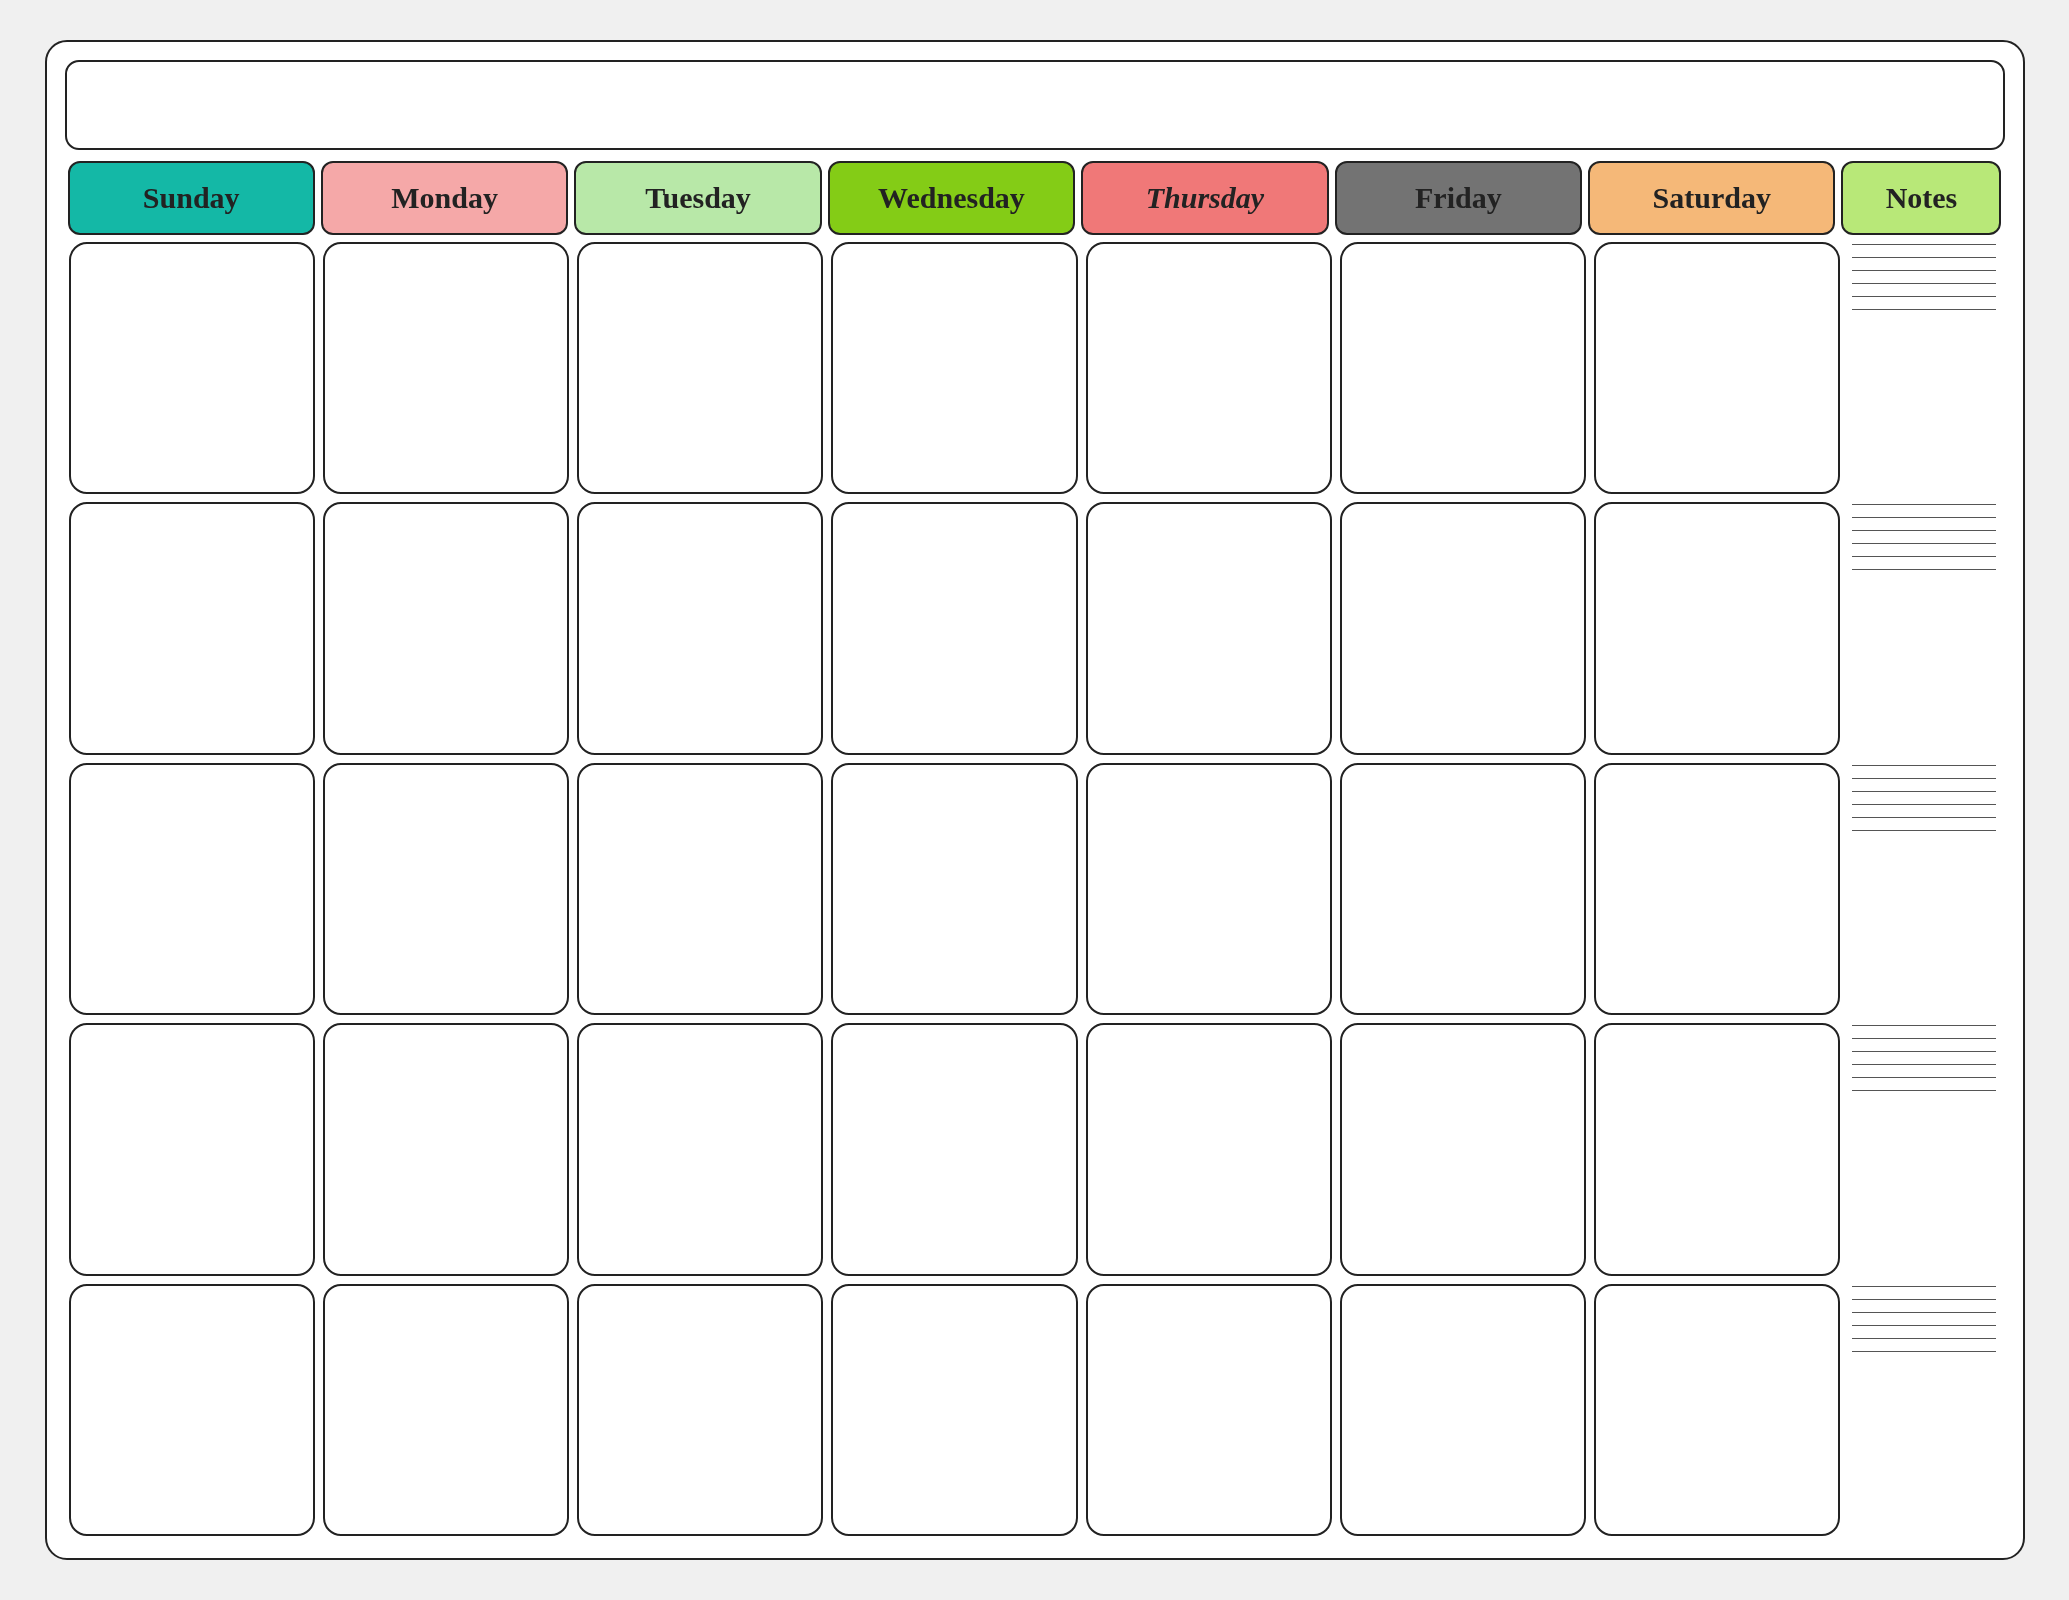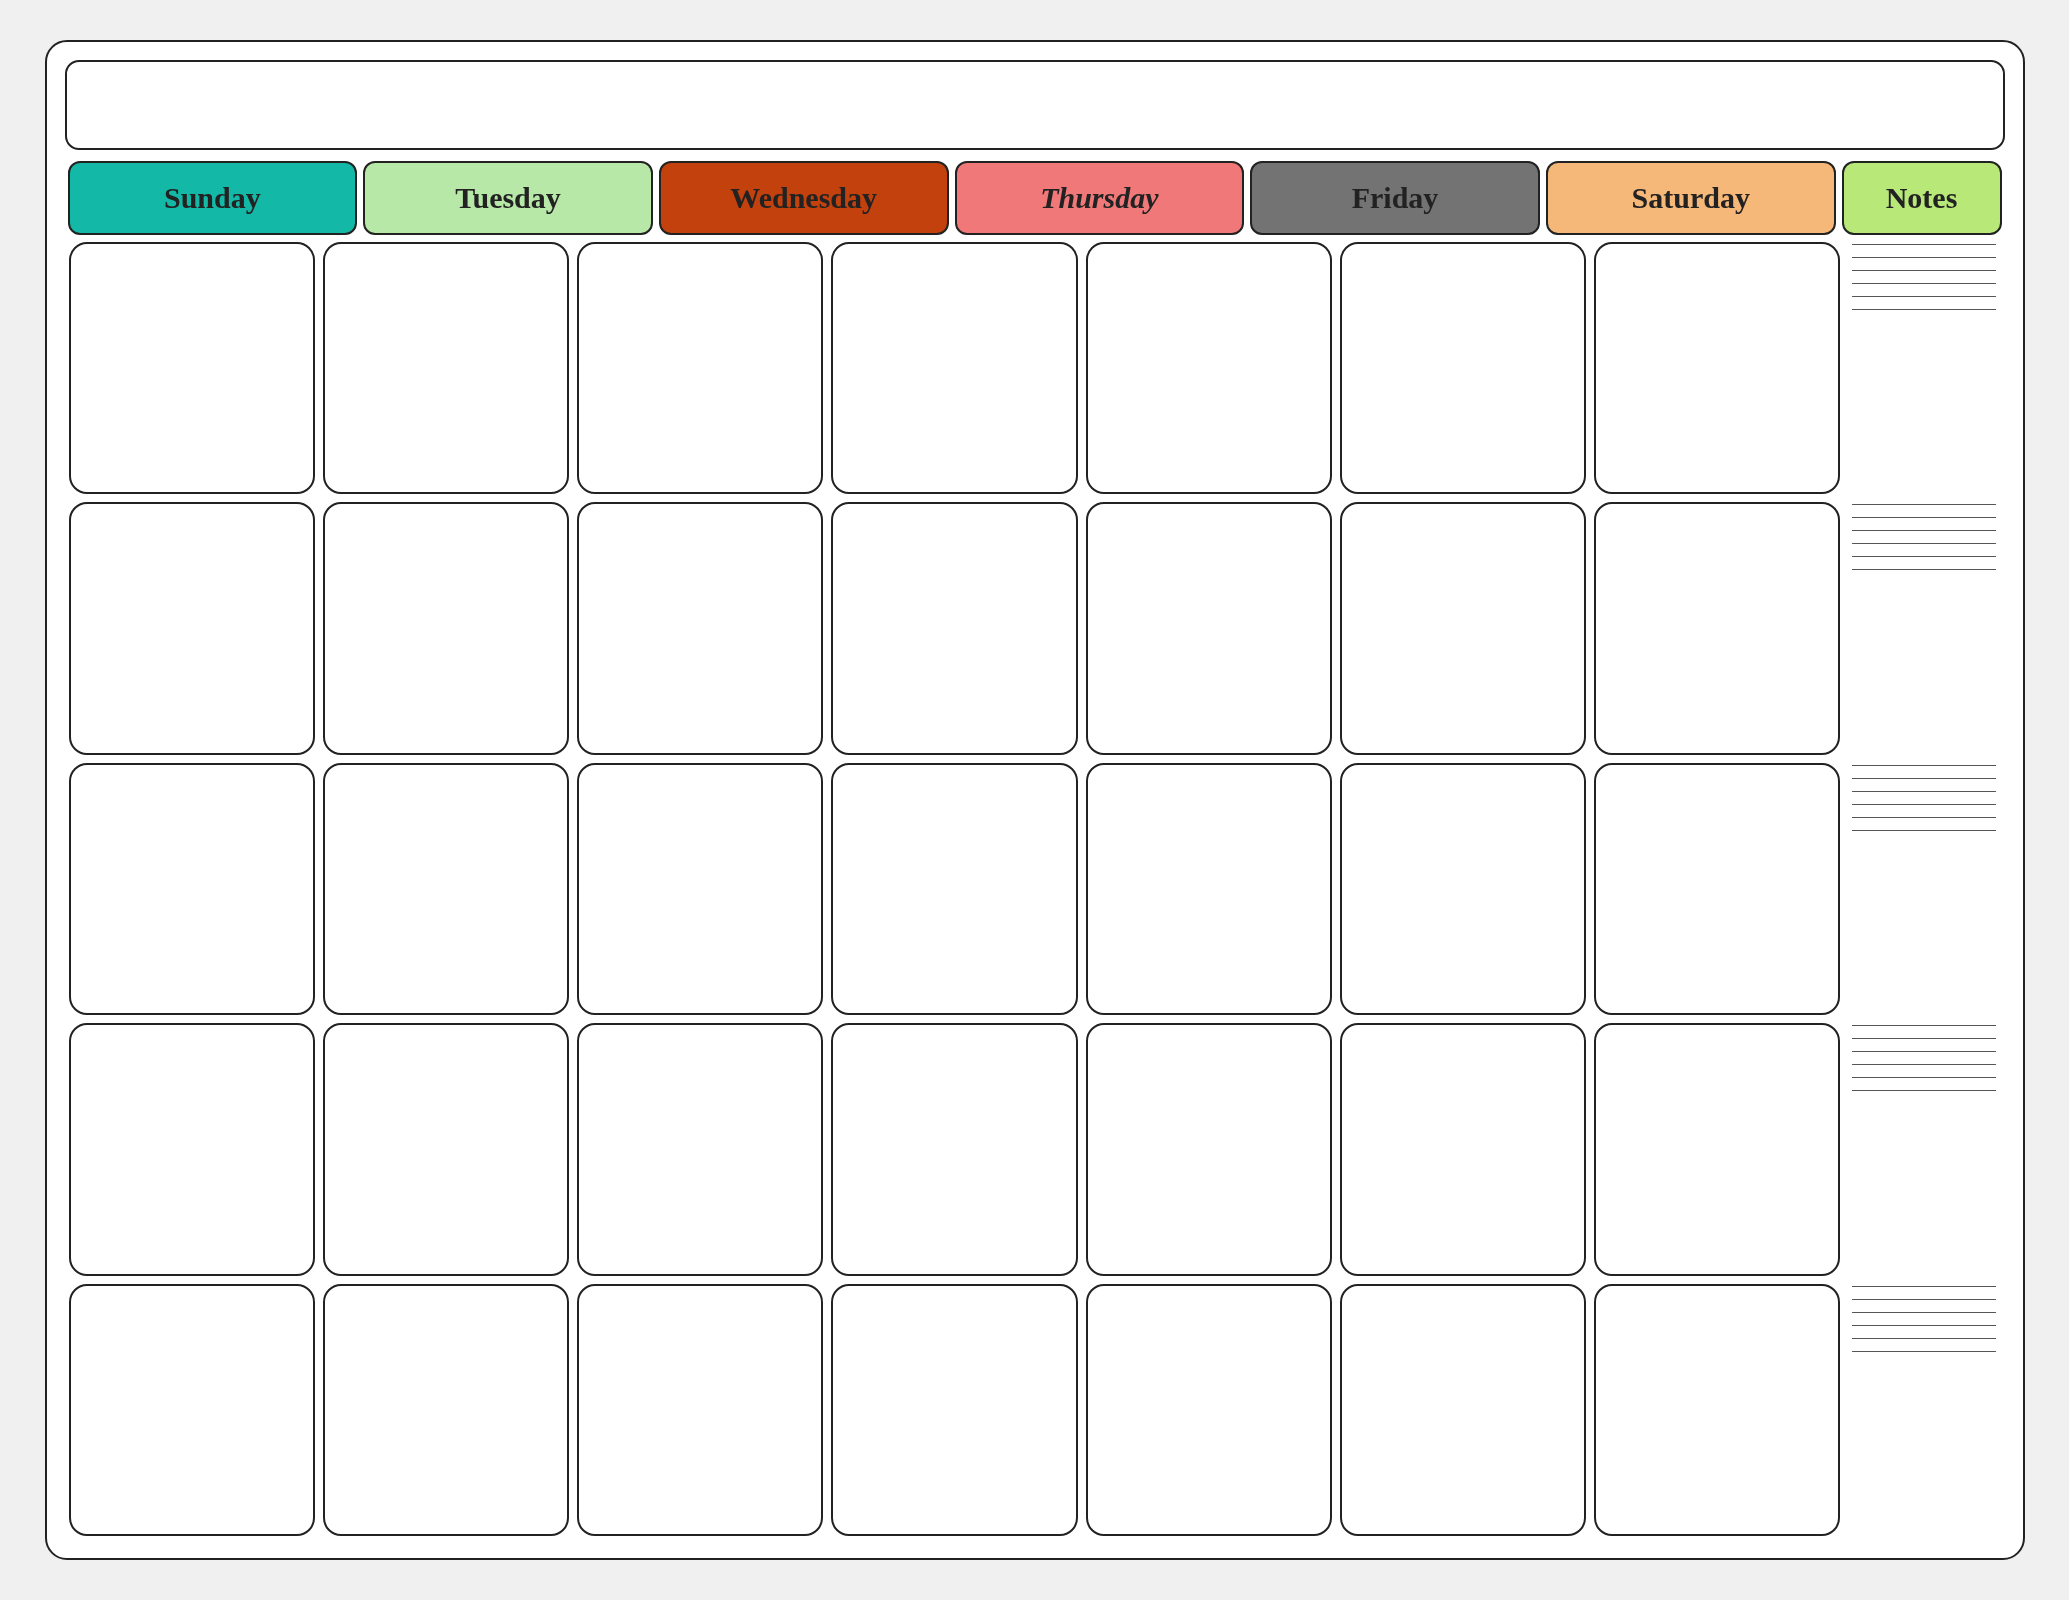--- a/index.html
+++ b/index.html
@@ -61,21 +61,21 @@
       font-size: 30px;
       font-weight: bold;
       color: #222;
       border: 2px solid #222;
       flex: 1;
     }
 
     .header-cell.sunday { background-color: #14b8a6; }
     .header-cell.monday { background-color: #f5a8a8; }
     .header-cell.tuesday { background-color: #b8e8a8; }
-    .header-cell.wednesday { background-color: #c2410c; }
+    .header-cell.wednesday { background-color: #84cc16; }
     .header-cell.thursday { background-color: #f07878; font-style: italic; }
     .header-cell.friday { background-color: #737373; }
     .header-cell.saturday { background-color: #f5b878; }
     .header-cell.notes { background-color: #b8e878; flex: 0 0 160px; }
 
     .body-rows {
       display: flex;
       flex-direction: column;
       flex: 1;
       gap: 0;
@@ -115,20 +115,23 @@
 <div class="calendar-wrapper">
 
   <div class="title-bar"></div>
 
   <div class="calendar-grid">
 
     <div class="header-row">
       <div class="header-cell sunday">
         <span>Sunday</span>
       </div>
+      <div class="header-cell monday">
+        <span>Monday</span>
+      </div>
       <div class="header-cell tuesday">
         <span>Tuesday</span>
       </div>
       <div class="header-cell wednesday">
         <span>Wednesday</span>
       </div>
       <div class="header-cell thursday">
         <span>Thursday</span>
       </div>
       <div class="header-cell friday">

